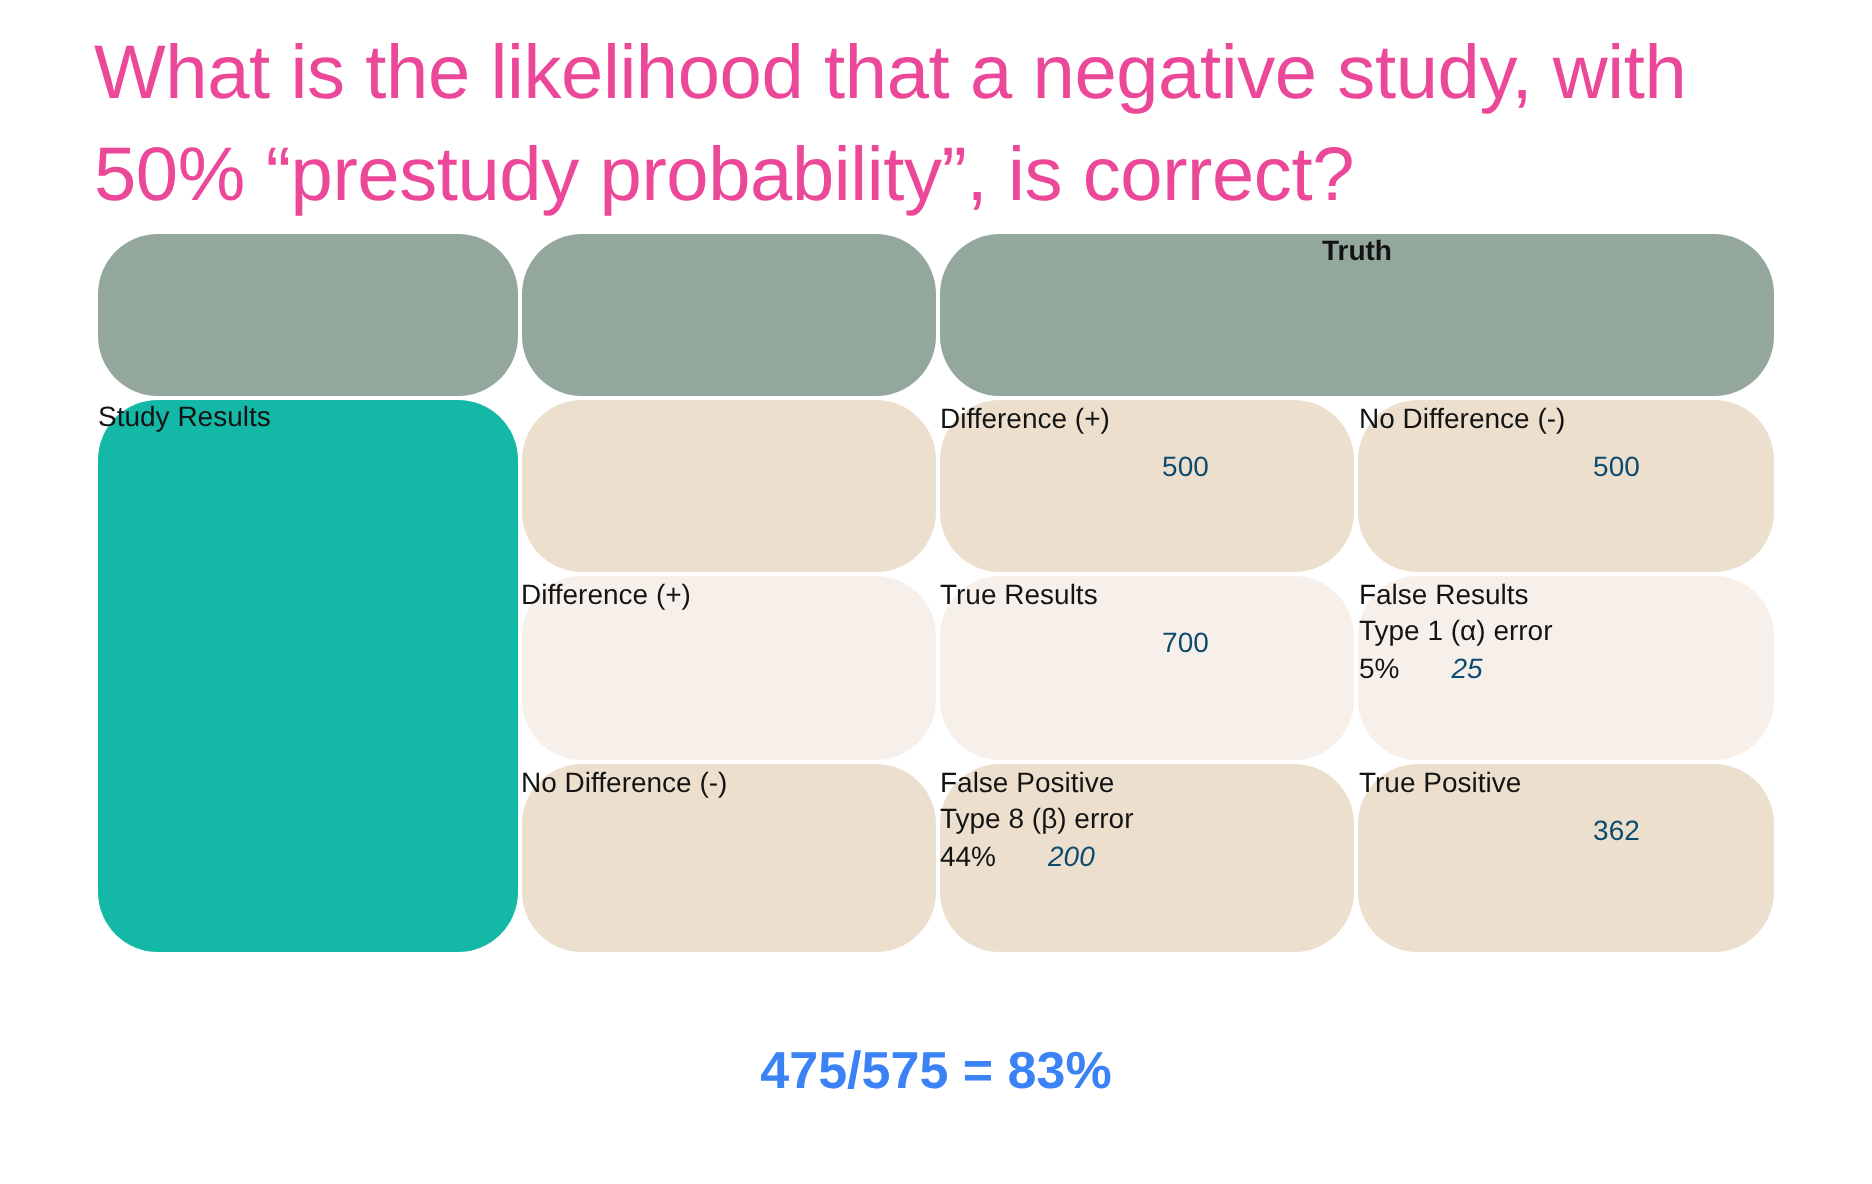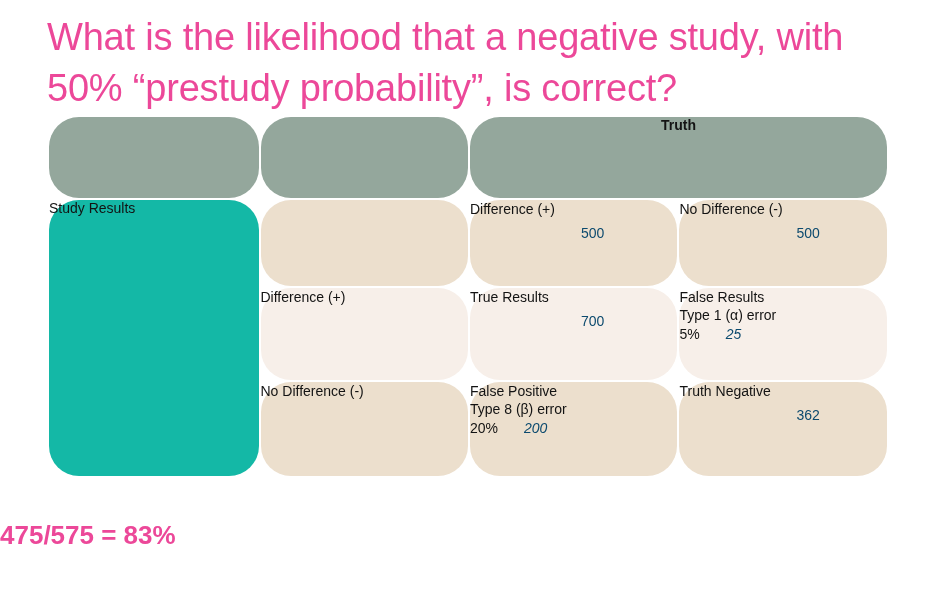--- a/index.html
+++ b/index.html
@@ -110,22 +110,22 @@
     margin-top: 1px;
   }
   .inline-pct .num { margin-left: 26px; font-style: italic; }
 
   
   .equation {
     position: absolute;
     left: 0;
     top: 520px;
     width: 936px;
-    text-align: left;
-    color: #ec4899;
+    text-align: center;
+    color: #3b82f6;
     font-size: 26px;
     font-weight: bold;
   }
 </style>
 </head>
 <body>
 
 <div class="slide-title">What is the likelihood that a negative study, with 50% “prestudy probability”, is correct?</div>
 
 <table class="matrix">
@@ -170,25 +170,25 @@
         </span>
       </td>
     </tr>
 
     <tr>
       <td class="cell beige r3">No Difference (-)</td>
       <td class="cell beige r3">
         <span>False Positive</span><br>
         <span>Type 8 (β) error</span>
         <span class="inline-pct">
-          <span>20%</span><span class="num">200</span>
+          <span>44%</span><span class="num">200</span>
         </span>
       </td>
       <td class="cell beige r3">
-        <span>Truth Negative</span>
+        <span>True Positive</span>
         <span class="num num-line-c">362</span>
       </td>
     </tr>
 
   </tbody>
 </table>
 
 <div class="equation">475/575 = 83%</div>
 
 </body></html>

